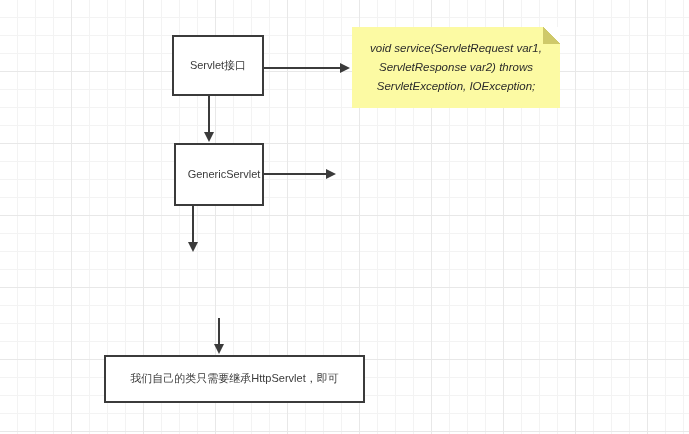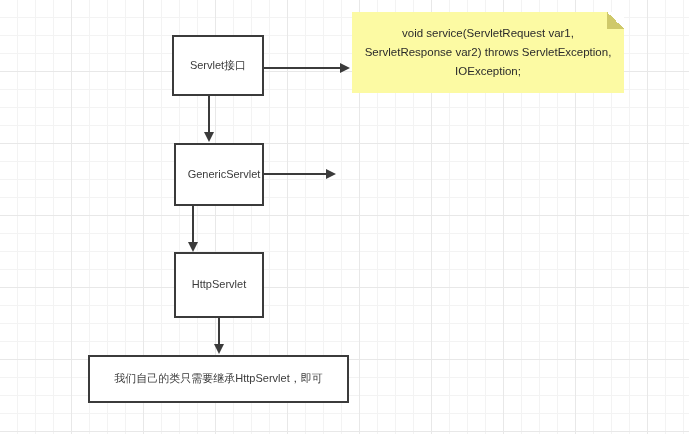--- a/index.html
+++ b/index.html
@@ -34,21 +34,21 @@
     text-align: center;
     color: #3b3b3b;
     font-size: 11px;
     line-height: 1.45;
     padding: 2px 6px;
   }
 
   .node-servlet-interface { left: 172px; top: 35px;  width: 92px;  height: 61px; }
   .node-generic-servlet  { left: 174px; top: 143px; width: 90px;  height: 63px;  padding-left: 20px; padding-right: 10px; }
   .node-http-servlet     { left: 174px; top: 252px; width: 90px;  height: 66px; }
-  .node-conclusion       { left: 88px;  top: 355px; width: 261px; height: 48px; }
+  .node-conclusion       { left: 104px;  top: 355px; width: 261px; height: 48px; }
 
   .note {
     position: absolute;
     box-sizing: border-box;
     background: #fcfaa3;
     color: #2b2b2b;
     font-size: 11.5px;
     line-height: 1.65;
     text-align: center;
     display: flex;
@@ -60,21 +60,21 @@
 
   .note-fold {
     position: absolute;
     top: 0;
     right: 0;
     width: 17px;
     height: 17px;
     background: linear-gradient(225deg, #ffffff 0 50%, #cfc96a 50% 100%);
   }
 
-  .note-service      { left: 352px; top: 12px;  width: 272px; height: 81px; }
+  .note-service      { left: 352px; top: 27px;  width: 208px; height: 81px; font-style: italic; }
   .note-service-abs  { left: 337px; top: 130px; width: 291px; height: 83px; }
 
   .edge { position: absolute; }
   .edge-line-v {
     position: absolute;
     width: 2px;
     background: #3b3b3b;
   }
   .edge-line-h {
     position: absolute;
@@ -127,23 +127,20 @@
 <div id="canvas">
 
   <div class="node node-servlet-interface">
     <span>Servlet接口</span>
   </div>
 
   <div class="node node-generic-servlet">
     <span>GenericServlet</span>
   </div>
 
-  <div class="node node-http-servlet">
-    <span>HttpServlet</span>
-  </div>
 
   <div class="node node-conclusion">
     <span>我们自己的类只需要继承HttpServlet，即可</span>
   </div>
 
   <div class="note note-service">
     <span class="note-text">void service(ServletRequest var1, ServletResponse var2) throws ServletException, IOException;</span>
     <span class="note-fold"></span>
   </div>
 

